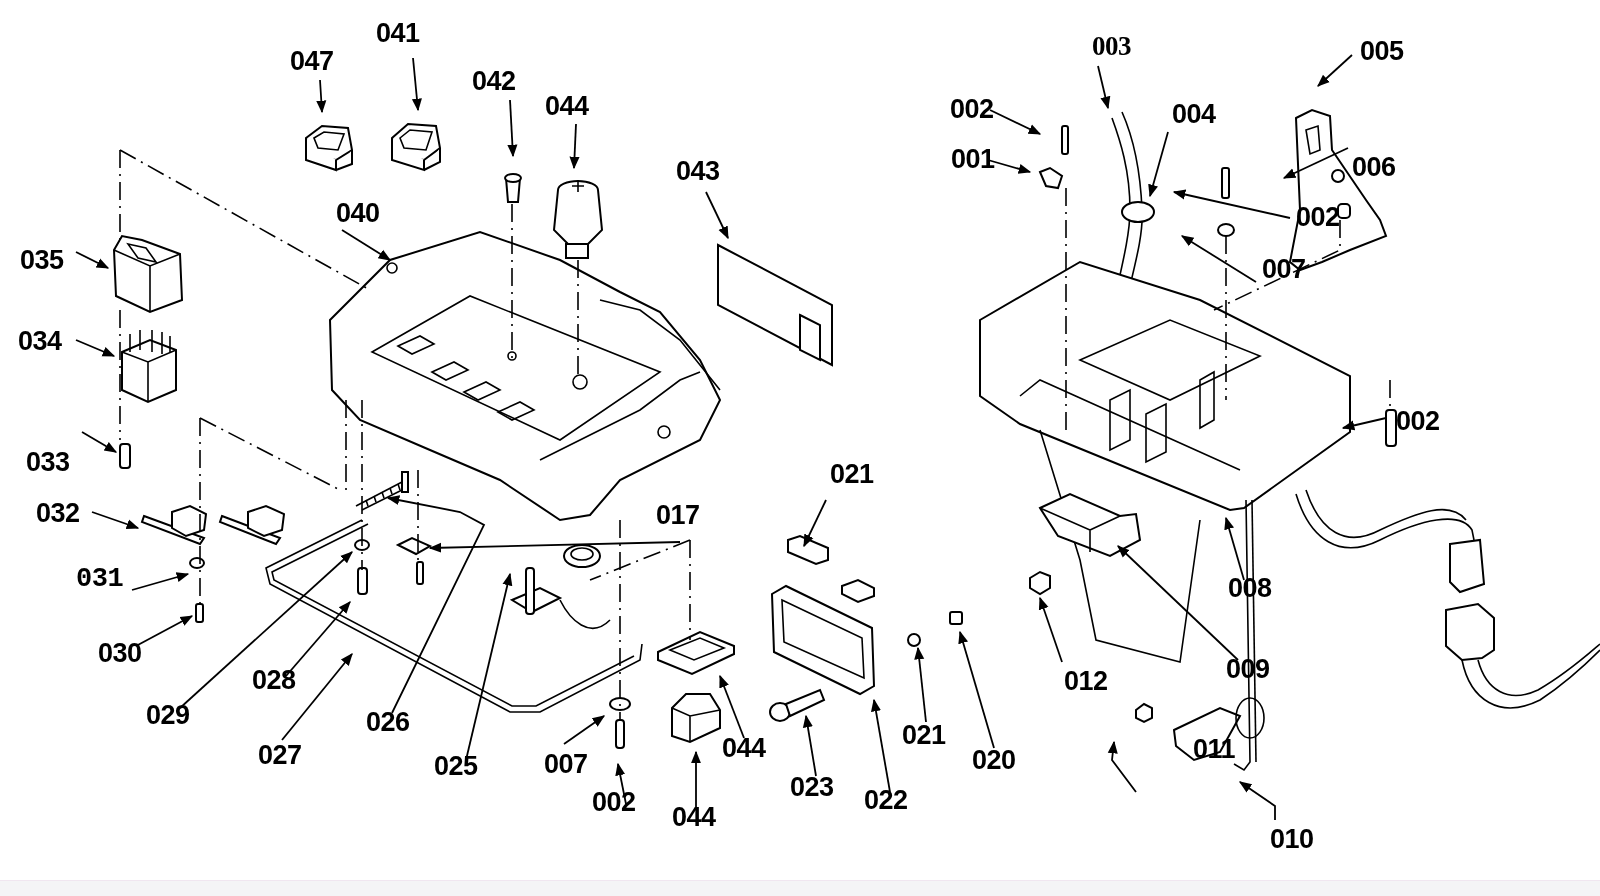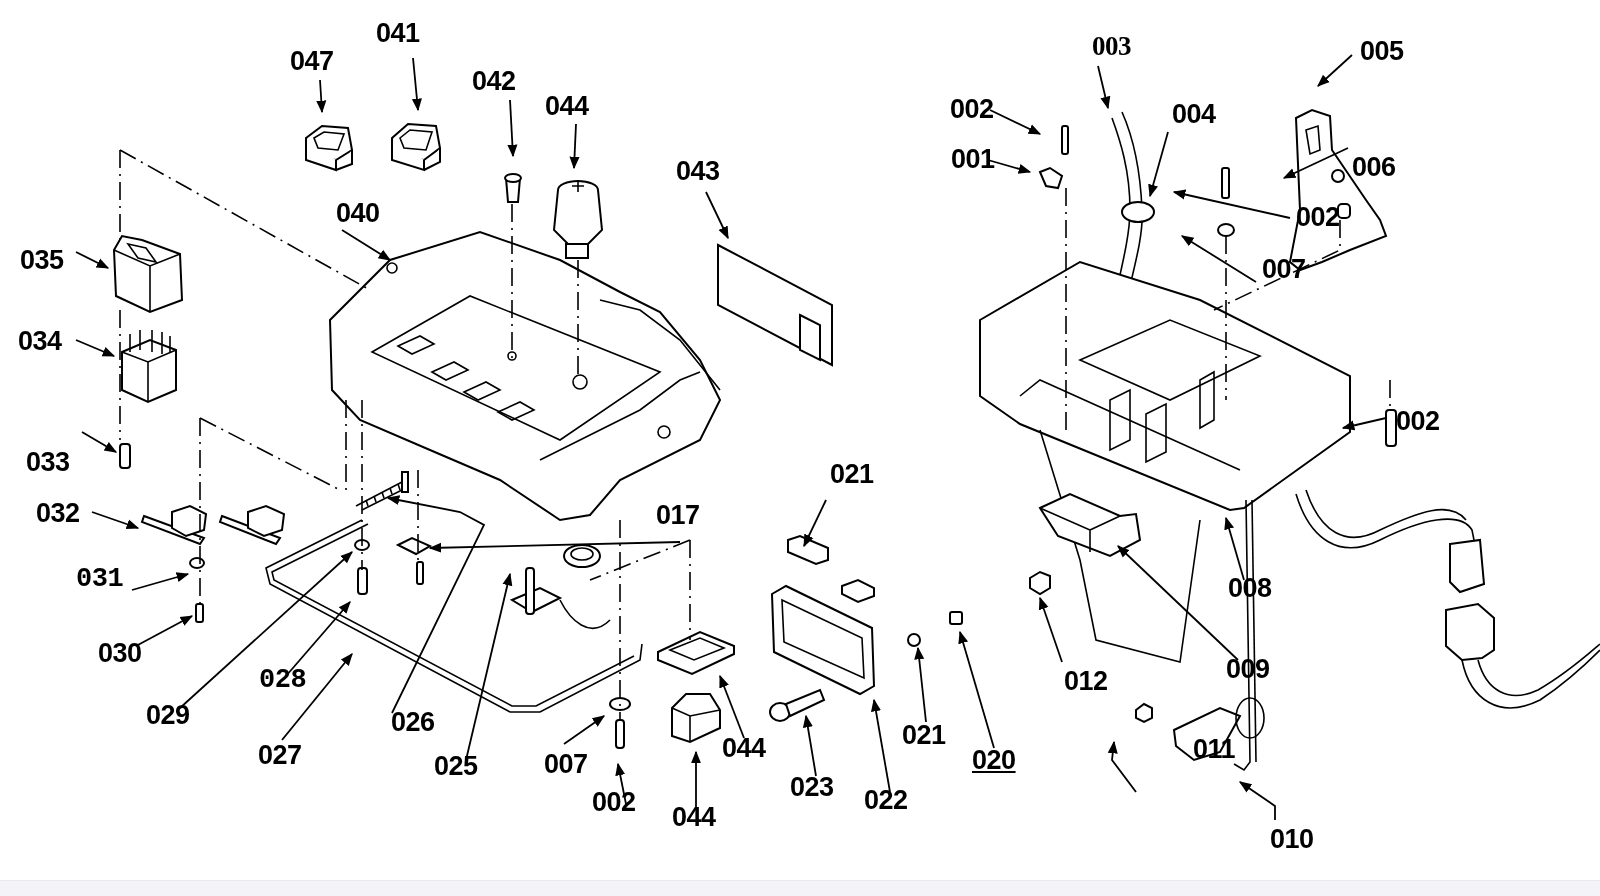--- a/index.html
+++ b/index.html
@@ -275,34 +275,34 @@
 <div class="lbl" style="left:545px;top:93px;">044</div>
 <div class="lbl" style="left:676px;top:158px;">043</div>
 <div class="lbl" style="left:316px;top:200px;margin-left:20px;">040</div>
 <div class="lbl" style="left:20px;top:235px;margin-top:12px;">035</div>
 <div class="lbl" style="left:18px;top:328px;">034</div>
 <div class="lbl" style="left:26px;top:417px;margin-top:32px;">033</div>
 <div class="lbl" style="left:36px;top:500px;">032</div>
 <div class="lbl" style="left:76px;top:566px;font-family:Liberation Mono, monospace;">031</div>
 <div class="lbl" style="left:98px;top:640px;">030</div>
 <div class="lbl" style="left:146px;top:702px;">029</div>
-<div class="lbl" style="left:259px;top:667px;font-family:Liberation Mono, monospace;">028</div>
+<div class="lbl" style="left:252px;top:667px;">028</div>
 <div class="lbl" style="left:258px;top:742px;">027</div>
-<div class="lbl" style="left:366px;top:709px;margin-left:25px;">026</div>
+<div class="lbl" style="left:366px;top:709px;">026</div>
 <div class="lbl" style="left:434px;top:753px;">025</div>
 <div class="lbl" style="left:656px;top:502px;">017</div>
 <div class="lbl" style="left:544px;top:751px;">007</div>
 <div class="lbl" style="left:592px;top:789px;">002</div>
 <div class="lbl" style="left:672px;top:804px;">044</div>
 <div class="lbl" style="left:722px;top:735px;">044</div>
 <div class="lbl" style="left:830px;top:461px;">021</div>
 <div class="lbl" style="left:790px;top:774px;">023</div>
 <div class="lbl" style="left:864px;top:787px;">022</div>
 <div class="lbl" style="left:902px;top:722px;">021</div>
-<div class="lbl" style="left:972px;top:747px;text-decoration:underline;">020</div>
+<div class="lbl" style="left:972px;top:747px;">020</div>
 <div class="lbl" style="left:1092px;top:33px;font-family:Liberation Serif, serif;">003</div>
 <div class="lbl" style="left:950px;top:96px;">002</div>
 <div class="lbl" style="left:951px;top:146px;">001</div>
 <div class="lbl" style="left:1172px;top:101px;">004</div>
 <div class="lbl" style="left:1360px;top:38px;">005</div>
 <div class="lbl" style="left:1352px;top:130px;margin-top:24px;">006</div>
 <div class="lbl" style="left:1296px;top:204px;">002</div>
 <div class="lbl" style="left:1262px;top:256px;">007</div>
 <div class="lbl" style="left:1396px;top:408px;">002</div>
 <div class="lbl" style="left:1228px;top:575px;">008</div>

